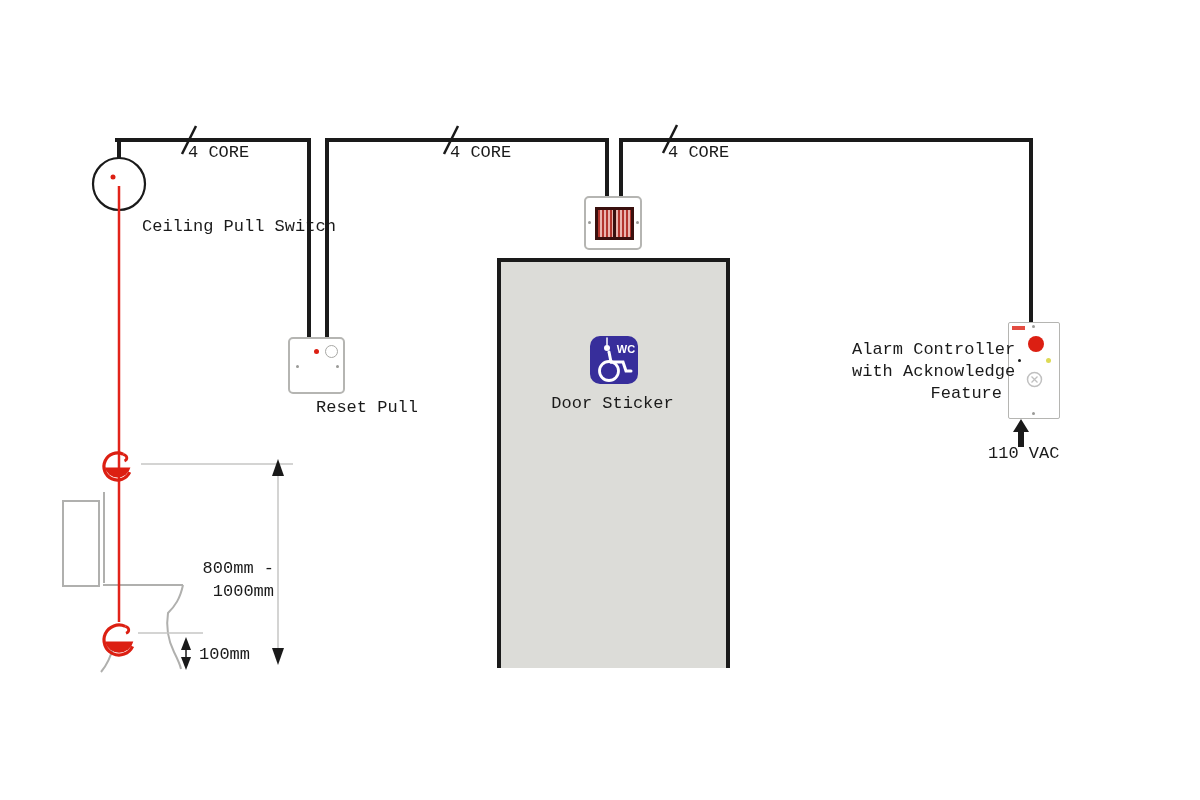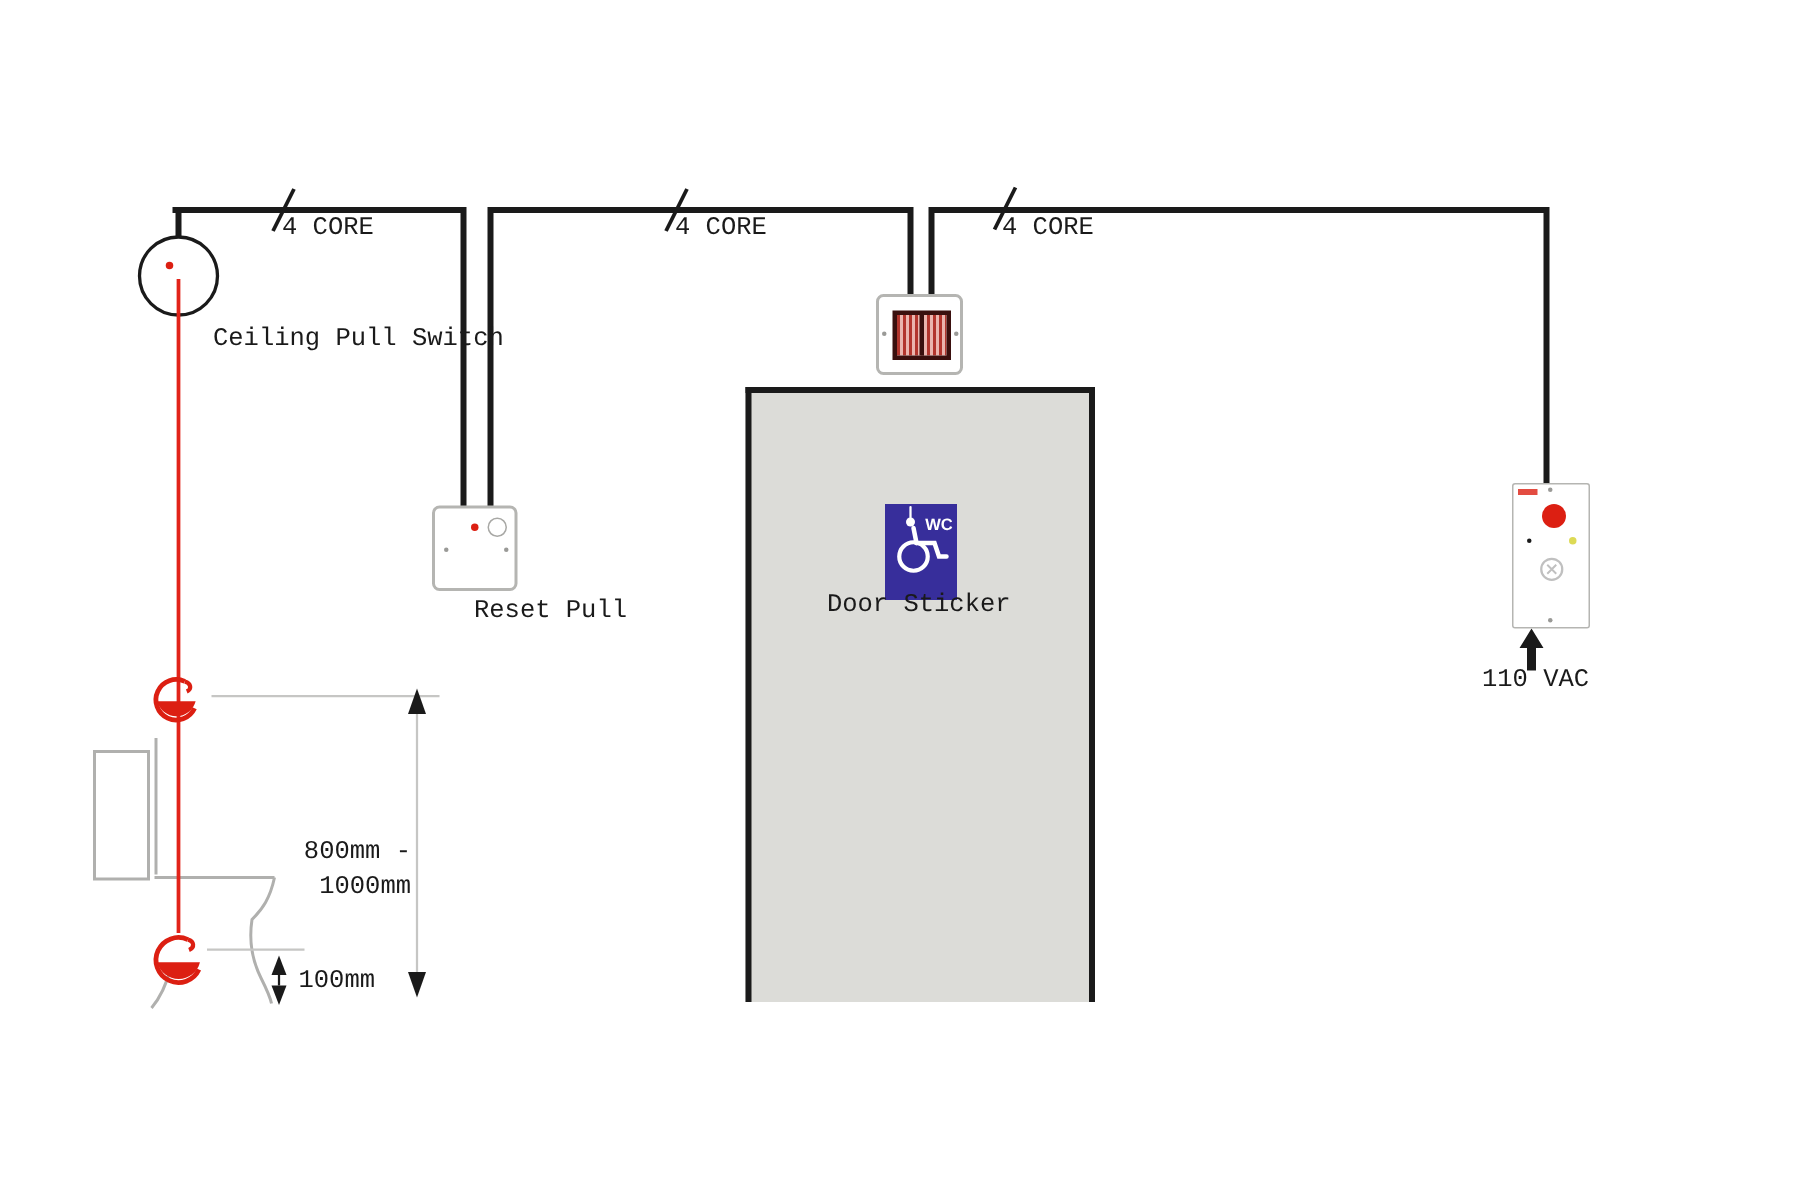--- a/index.html
+++ b/index.html
@@ -10,22 +10,22 @@
   .italic{font-style:italic;}
   .right{text-align:right;}
   .center{text-align:center;}
 
   
   .door{position:absolute;left:497px;top:258px;width:225px;height:406px;z-index:1;
         background:var(--c-door,#dcdcd8);
         border-top:4px solid var(--c-line,#1a1a1a);
         border-left:4px solid var(--c-line,#1a1a1a);
         border-right:4px solid var(--c-line,#1a1a1a);}
-  .sticker{position:absolute;left:590px;top:336px;width:48px;height:64px;z-index:4;
-           background:var(--c-sticker,#372e9b);border-radius:0;}
+  .sticker{position:absolute;left:590px;top:336px;width:48px;height:48px;z-index:4;
+           background:var(--c-sticker,#372e9b);border-radius:10px;}
 
   
   .devbox{position:absolute;background:#fff;border:2px solid var(--c-boxborder,#b5b5b2);
           border-radius:5px;box-sizing:border-box;z-index:4;}
   .reset-box{left:288px;top:337px;width:57px;height:57px;}
   .overdoor-box{left:584px;top:196px;width:58px;height:54px;}
   .controller-box{left:1008px;top:322px;width:52px;height:97px;border-width:1.5px;border-radius:2px;}
 
   .dot{position:absolute;border-radius:50%;}
   .red-dot{background:var(--c-red,#dc1f12);}
@@ -147,20 +147,25 @@
   <div class="lbl" style="left:450px;top:142px;">4 CORE</div>
   <div class="lbl" style="left:668px;top:142px;">4 CORE</div>
 
   <div class="lbl" style="left:142px;top:216px;">Ceiling Pull Switch</div>
 
 
   <div class="lbl" style="left:316px;top:397px;">Reset Pull</div>
 
   <div class="lbl center" style="left:497px;top:393px;width:231px;text-align:center;">Door Sticker</div>
 
+  <div class="lbl right" style="left:852px;top:339px;width:150px;">
+    <div>Alarm Controller</div>
+    <div>with Acknowledge</div>
+    <div>Feature</div>
+  </div>
 
   <div class="lbl" style="left:988px;top:443px;">110 VAC</div>
 
   <div class="lbl right" style="left:189px;top:529px;width:85px;line-height:23px;margin-top:28px;">
     <div>800mm -</div>
     <div>1000mm</div>
   </div>
 
   <div class="lbl" style="left:199px;top:644px;">100mm</div>
 

